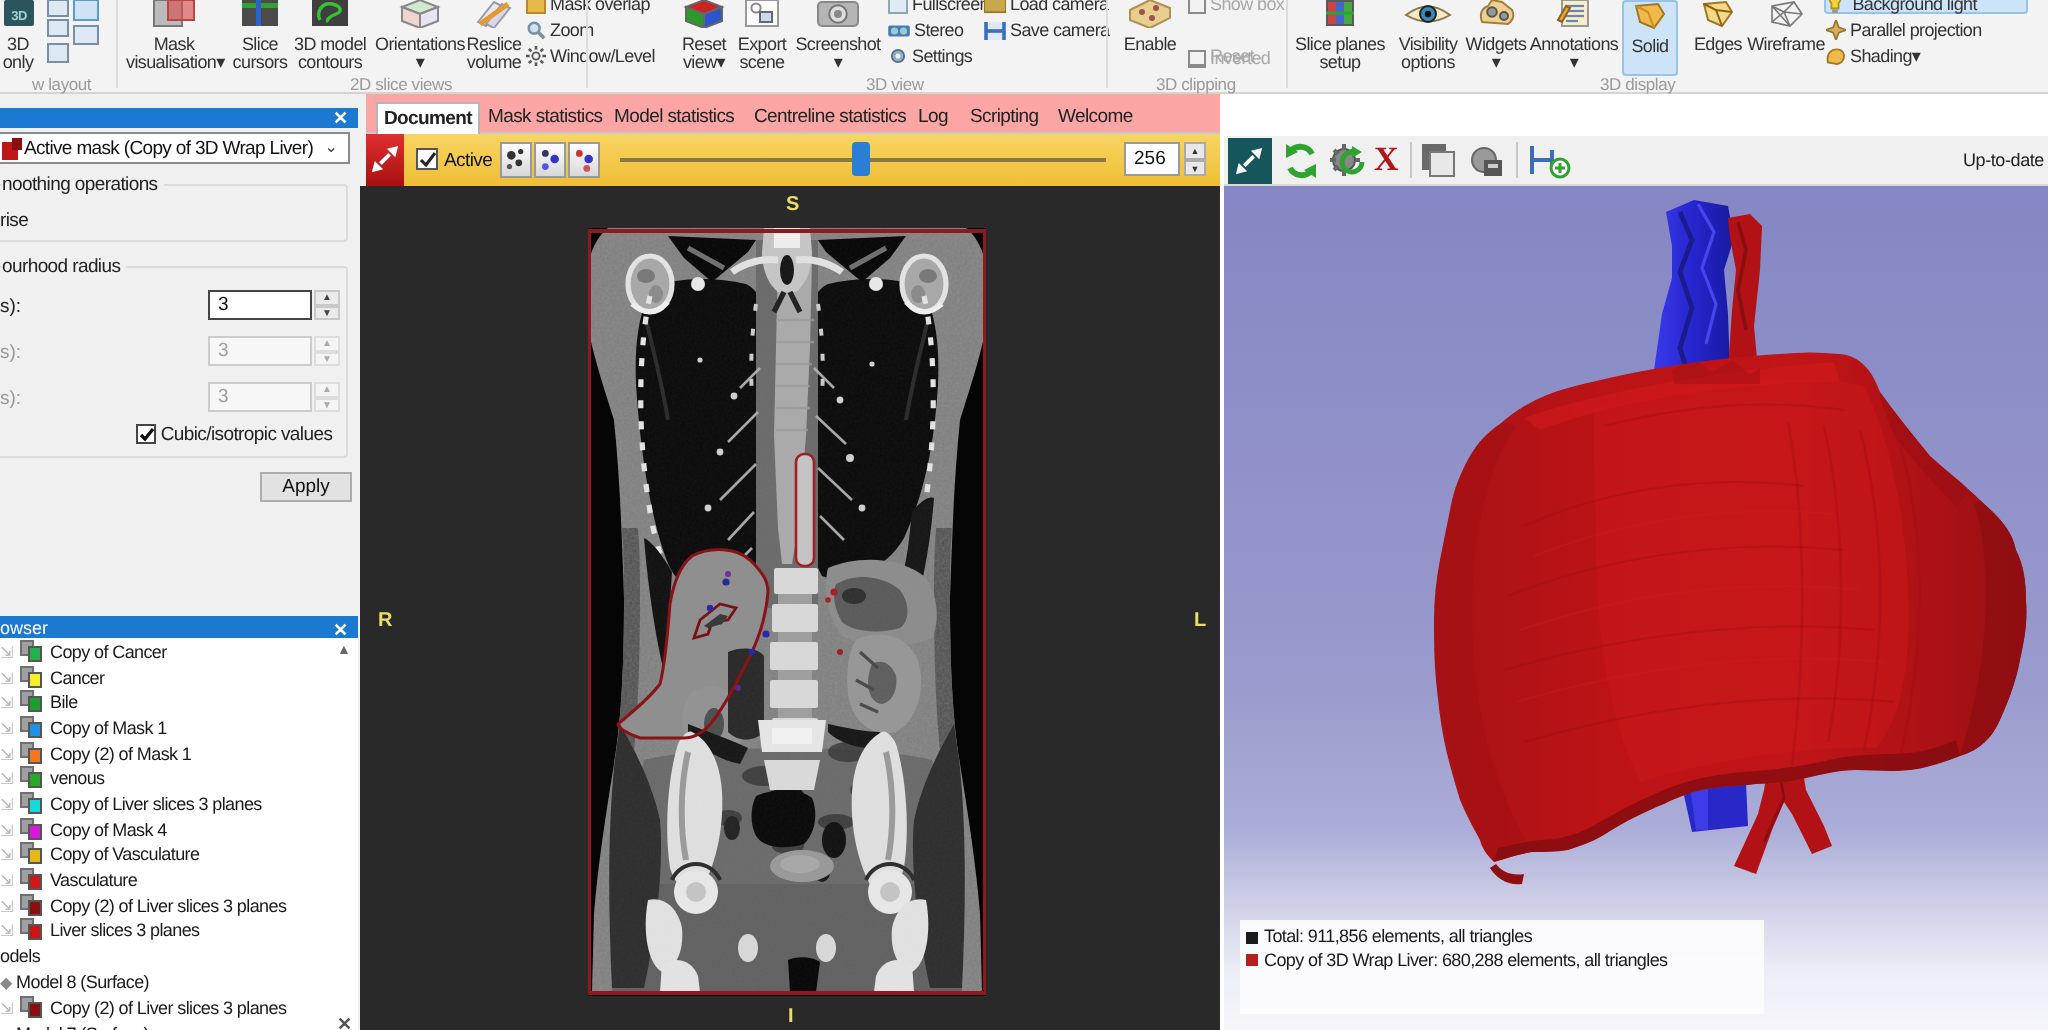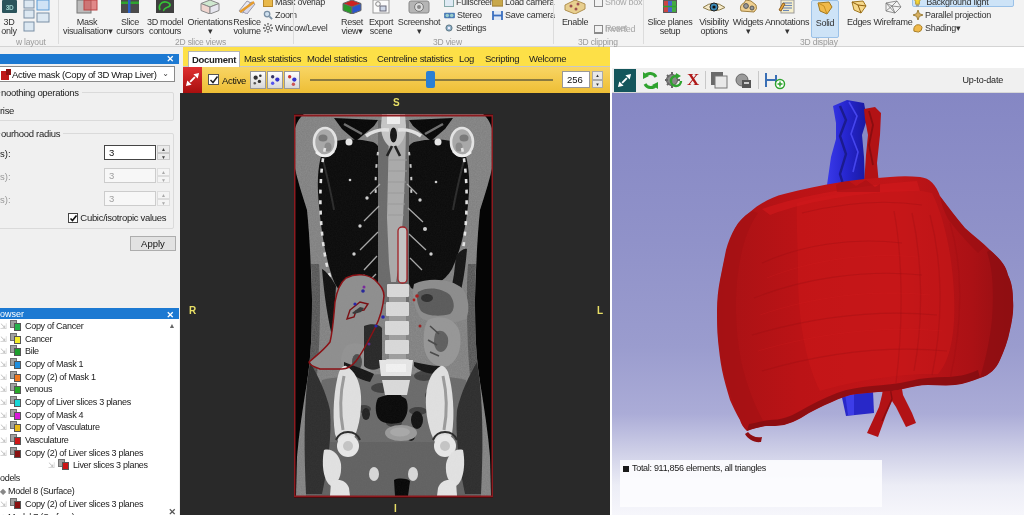--- a/index.html
+++ b/index.html
@@ -29,21 +29,21 @@
 .spinbtn div { position:absolute; left:0; width:13px; height:7.5px; background:#eaeaea; border:1px solid #c8c8c8; font-size:5px; text-align:center; line-height:6px; color:#444; }
 .spinbtn.dis div { color:#aaa; border-color:#ddd; background:#f4f4f4; }
 .brow { position:absolute; left:0; font-size:9px; letter-spacing:-0.3px; color:#1a1a1a; white-space:nowrap; height:12px; line-height:12px; }
 .sq { display:inline-block; width:7px; height:7px; margin-right:2px; }
 .layericon { position:relative; display:inline-block; width:13px; height:11px; vertical-align:-2px; margin-right:2px; }
 .layericon .b { position:absolute; left:0; top:0; width:7px; height:8px; background:#a0a0a0; border:1px solid #707070; }
 .layericon .f { position:absolute; left:4px; top:3px; width:7px; height:8px; border:1px solid #555; }
 .pin { display:inline-block; width:9px; margin-right:1px; color:#b5b5b5; font-size:8px; }
 
 #midview { position:absolute; left:183px; top:47px; width:427px; height:468px; }
-#tabbar { position:absolute; left:0; top:0; width:427px; height:20px; background:#fde047; border-bottom:1px solid #c8c8c8; }
+#tabbar { position:absolute; left:0; top:0; width:427px; height:20px; background:#fca5a5; border-bottom:1px solid #c8c8c8; }
 .tab { position:absolute; top:4px; height:16px; font-size:9.5px; letter-spacing:-0.3px; color:#222; line-height:15px; white-space:nowrap; }
 .tab.active { border:1px solid #b5b5b5; border-bottom:none; background:#fff; font-weight:bold; height:17px; }
 #ybar { position:absolute; left:0; top:20px; width:427px; height:26px; background:linear-gradient(#f8d564,#eebe35); }
 #blackarea { position:absolute; left:-3px; top:46px; width:430px; height:422px; background:#292929; }
 .marker { position:absolute; color:#e8df66; font-size:10px; font-weight:bold; }
 
 #rightview { position:absolute; left:610px; top:47px; width:414px; height:468px; background:#fff; }
 #rtoolbar { position:absolute; left:2px; top:21px; width:412px; height:25px; background:#f0f0f0; border-bottom:1px solid #d8d8d8;}
 #viewport3d { position:absolute; left:2px; top:46px; width:412px; height:422px; background:linear-gradient(#8587c4 0%, #9092c9 35%, #9a9cce 60%, #abacd7 76%, #d2d3e9 86%, #ecedf6 93%, #f6f6fb 100%); }
 #fastprev { position:absolute; left:12px; top:5px; font-size:13px; letter-spacing:-0.2px; font-weight:bold; color:#12122c; }
@@ -314,21 +314,21 @@
     <div class="brow" style="top:14px;"><span class="pin">⇲</span><span class="layericon"><span class="b"></span><span class="f" style="background:#f5ee2a"></span></span>Cancer</div>
     <div class="brow" style="top:26px;"><span class="pin">⇲</span><span class="layericon"><span class="b"></span><span class="f" style="background:#1e9e2e"></span></span>Bile</div>
     <div class="brow" style="top:39px;"><span class="pin">⇲</span><span class="layericon"><span class="b"></span><span class="f" style="background:#2090e0"></span></span>Copy of Mask 1</div>
     <div class="brow" style="top:52px;"><span class="pin">⇲</span><span class="layericon"><span class="b"></span><span class="f" style="background:#f07820"></span></span>Copy (2) of Mask 1</div>
     <div class="brow" style="top:64px;"><span class="pin">⇲</span><span class="layericon"><span class="b"></span><span class="f" style="background:#28a828"></span></span>venous</div>
     <div class="brow" style="top:77px;"><span class="pin">⇲</span><span class="layericon"><span class="b"></span><span class="f" style="background:#18d8d8"></span></span>Copy of Liver slices 3 planes</div>
     <div class="brow" style="top:90px;"><span class="pin">⇲</span><span class="layericon"><span class="b"></span><span class="f" style="background:#d818d8"></span></span>Copy of Mask 4</div>
     <div class="brow" style="top:102px;"><span class="pin">⇲</span><span class="layericon"><span class="b"></span><span class="f" style="background:#e8b818"></span></span>Copy of Vasculature</div>
     <div class="brow" style="top:115px;"><span class="pin">⇲</span><span class="layericon"><span class="b"></span><span class="f" style="background:#d01818"></span></span>Vasculature</div>
     <div class="brow" style="top:128px;"><span class="pin">⇲</span><span class="layericon"><span class="b"></span><span class="f" style="background:#8a1010"></span></span>Copy (2) of Liver slices 3 planes</div>
-    <div class="brow" style="top:140px;margin-left:48px;"><span class="pin">⇲</span><span class="layericon"><span class="b"></span><span class="f" style="background:#cc1414"></span></span>Liver slices 3 planes</div>
+    <div class="brow" style="top:140px;"><span class="pin">⇲</span><span class="layericon"><span class="b"></span><span class="f" style="background:#cc1414"></span></span>Liver slices 3 planes</div>
     <div class="brow" style="top:153px;">odels</div>
     <div class="brow" style="top:166px;"><span style="color:#888;font-size:8px;">◆</span> Model 8 (Surface)</div>
     <div class="brow" style="top:179px;"><span class="pin">⇲</span><span class="layericon"><span class="b"></span><span class="f" style="background:#8a1010"></span></span>Copy (2) of Liver slices 3 planes</div>
     <div class="brow" style="top:192px;"><span style="color:#26606a;font-size:8px;">◆</span> Model 7 (Surface)</div>
     <div class="abs" style="right:3px;top:188px;font-size:9px;color:#555;font-weight:bold;">✕</div>
   </div>
 </div>
 
 <div id="midview">
   <div id="tabbar">
@@ -625,21 +625,21 @@
     <div class="abs" style="left:146px;top:3px;width:1px;height:18px;background:#c8c8c8;"></div>
     <svg class="abs" style="left:152px;top:3px" width="22" height="19" viewBox="0 0 22 19">
           <g stroke="#3a6fb5" stroke-width="2" fill="none">
             <path d="M2 2 v14"></path>
             <path d="M2 9 h10"></path>
             <path d="M12 4 v10"></path>
           </g>
           <circle cx="16" cy="13" r="4.5" fill="#fff" stroke="#2fa32f" stroke-width="1.5"></circle>
           <path d="M16 10.5 v5 M13.5 13 h5" stroke="#2fa32f" stroke-width="1.5"></path>
         </svg>
-    <div class="abs" style="right:21px;top:7px;font-size:9px;letter-spacing:-0.2px;color:#222;">Up-to-date</div>
+    <div class="abs" style="right:2px;top:7px;font-size:9px;letter-spacing:-0.2px;color:#222;">Up-to-date</div>
   </div>
   <div id="viewport3d">
     <svg id="svg3d" class="abs" style="left:0;top:0" width="412" height="422" viewBox="0 0 412 422">
       <defs>
         <linearGradient id="lg" x1="0" y1="0" x2="1" y2="0">
           <stop offset="0" stop-color="#a81215"></stop>
               <stop offset="0.28" stop-color="#bb1316"></stop>
               <stop offset="0.6" stop-color="#c11518"></stop>
               <stop offset="0.86" stop-color="#ab1115"></stop>
               <stop offset="1" stop-color="#930f13"></stop>
@@ -697,17 +697,18 @@
         <path d="M155 185 C200 167 255 159 305 164"></path>
         <path d="M148 222 C200 204 260 196 318 202"></path>
         <path d="M146 258 C200 242 265 232 330 238"></path>
       </g>
       </g>
 
       <path d="M136,339 C139,343 144,345 150,344 L149,349 C142,350 136,346 133,341 Z" fill="#8f0e12"></path>
     </svg>
     <div id="legend">
       <div><span class="sq" style="background:#1a1a1a"></span>Total: 911,856 elements, all triangles</div>
+      <div><span class="sq" style="background:#b22020"></span>Copy of 3D Wrap Liver: 680,288 elements, all triangles</div>
     </div>
   </div>
 </div>
 
 </div>
 
 </body></html>

